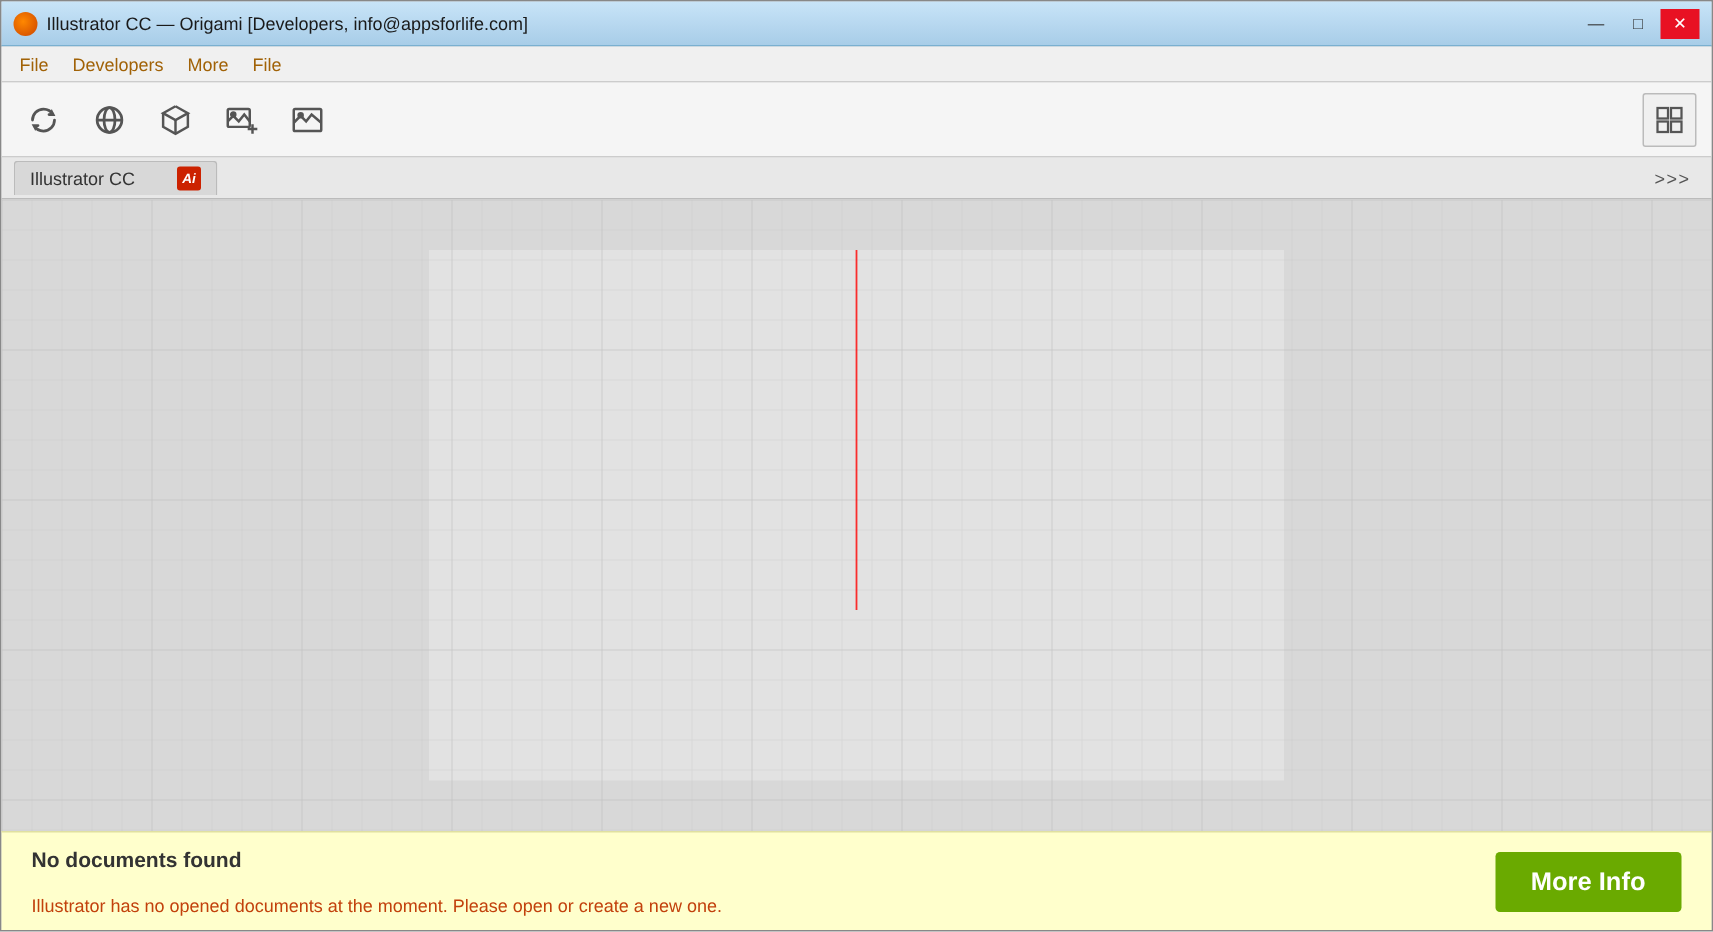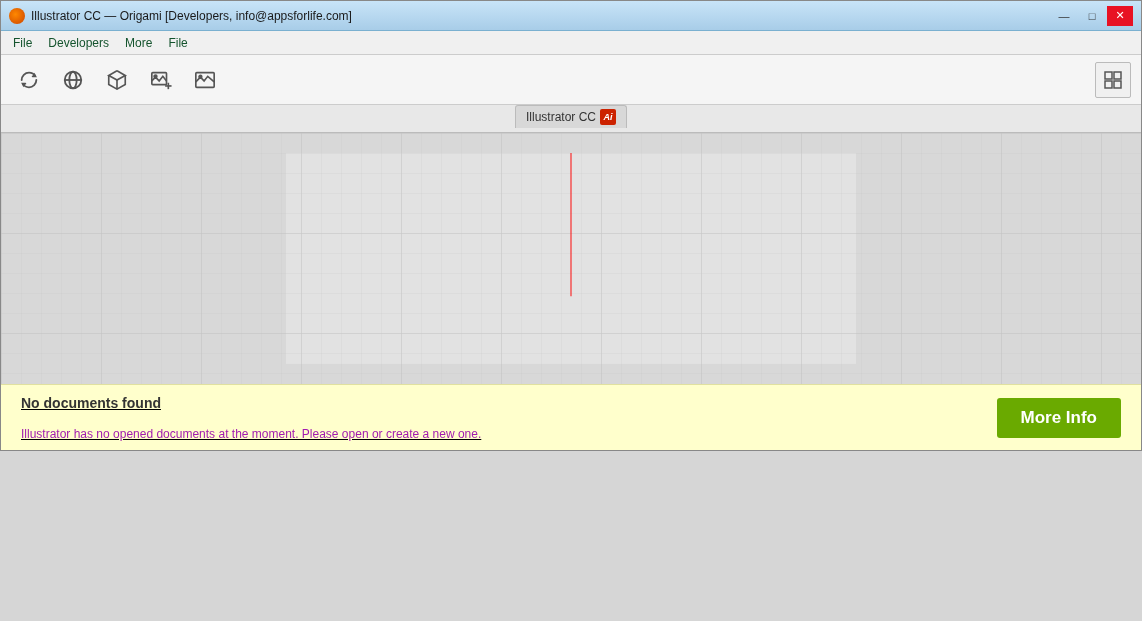--- a/index.html
+++ b/index.html
@@ -49,21 +49,21 @@
       background: #f0f0f0;
       display: flex;
       align-items: center;
       padding: 0 4px;
       border-bottom: 1px solid #ccc;
       font-size: 12px;
     }
     .menu-item {
       padding: 2px 8px;
       cursor: pointer;
-      color: #14532d;
+      color: #a16207;
     }
 
     
     .toolbar {
       height: 50px;
       background: #f5f5f5;
       display: flex;
       align-items: center;
       padding: 0 10px;
       gap: 8px;
@@ -97,21 +97,20 @@
     }
 
     
     .tab-bar {
       height: 28px;
       background: #e8e8e8;
       display: flex;
       align-items: center;
       padding: 0 8px;
       border-bottom: 1px solid #bbb;
-      flex-direction: column;
     }
     .tab-item {
       display: flex;
       align-items: center;
       gap: 4px;
       padding: 3px 10px;
       background: #d8d8d8;
       border: 1px solid #bbb;
       border-bottom: none;
       font-size: 12px;
@@ -124,20 +123,21 @@
       height: 16px;
       background: #cc2200;
       color: white;
       font-size: 9px;
       font-weight: bold;
       display: flex;
       align-items: center;
       justify-content: center;
       border-radius: 2px;
       font-style: italic;
+      margin-left: 24px;
     }
     .tab-more {
       margin-left: auto;
       font-size: 12px;
       color: #555;
       cursor: pointer;
       padding: 2px 6px;
       letter-spacing: 1px;
     }
 
@@ -156,48 +156,47 @@
       border-top: 1px solid #e0e0a0;
       display: flex;
       align-items: center;
       padding: 0 20px;
       justify-content: space-between;
     }
     .notification-text {
       display: flex;
       flex-direction: column;
       gap: 16px;
-      text-decoration: underline;
     }
     .notification-title {
       font-size: 14px;
       font-weight: bold;
       color: #333;
     }
     .notification-sub {
       font-size: 12px;
-      color: #a21caf;
+      color: #c2410c;
     }
     .more-info-btn {
       background: #6aaa00;
       color: white;
       border: none;
       padding: 10px 24px;
       font-size: 17px;
       font-weight: bold;
       cursor: pointer;
       border-radius: 3px;
       min-width: 120px;
     }
 
     
     .app-window {
       display: flex;
       flex-direction: column;
-      height: 451px;
+      height: 621px;
       width: 1142px;
       border: 1px solid #888;
     }
 
     
     .grid-bg {
       width: 100%;
       height: 100%;
       position: relative;
       background-color: #d8d8d8;

